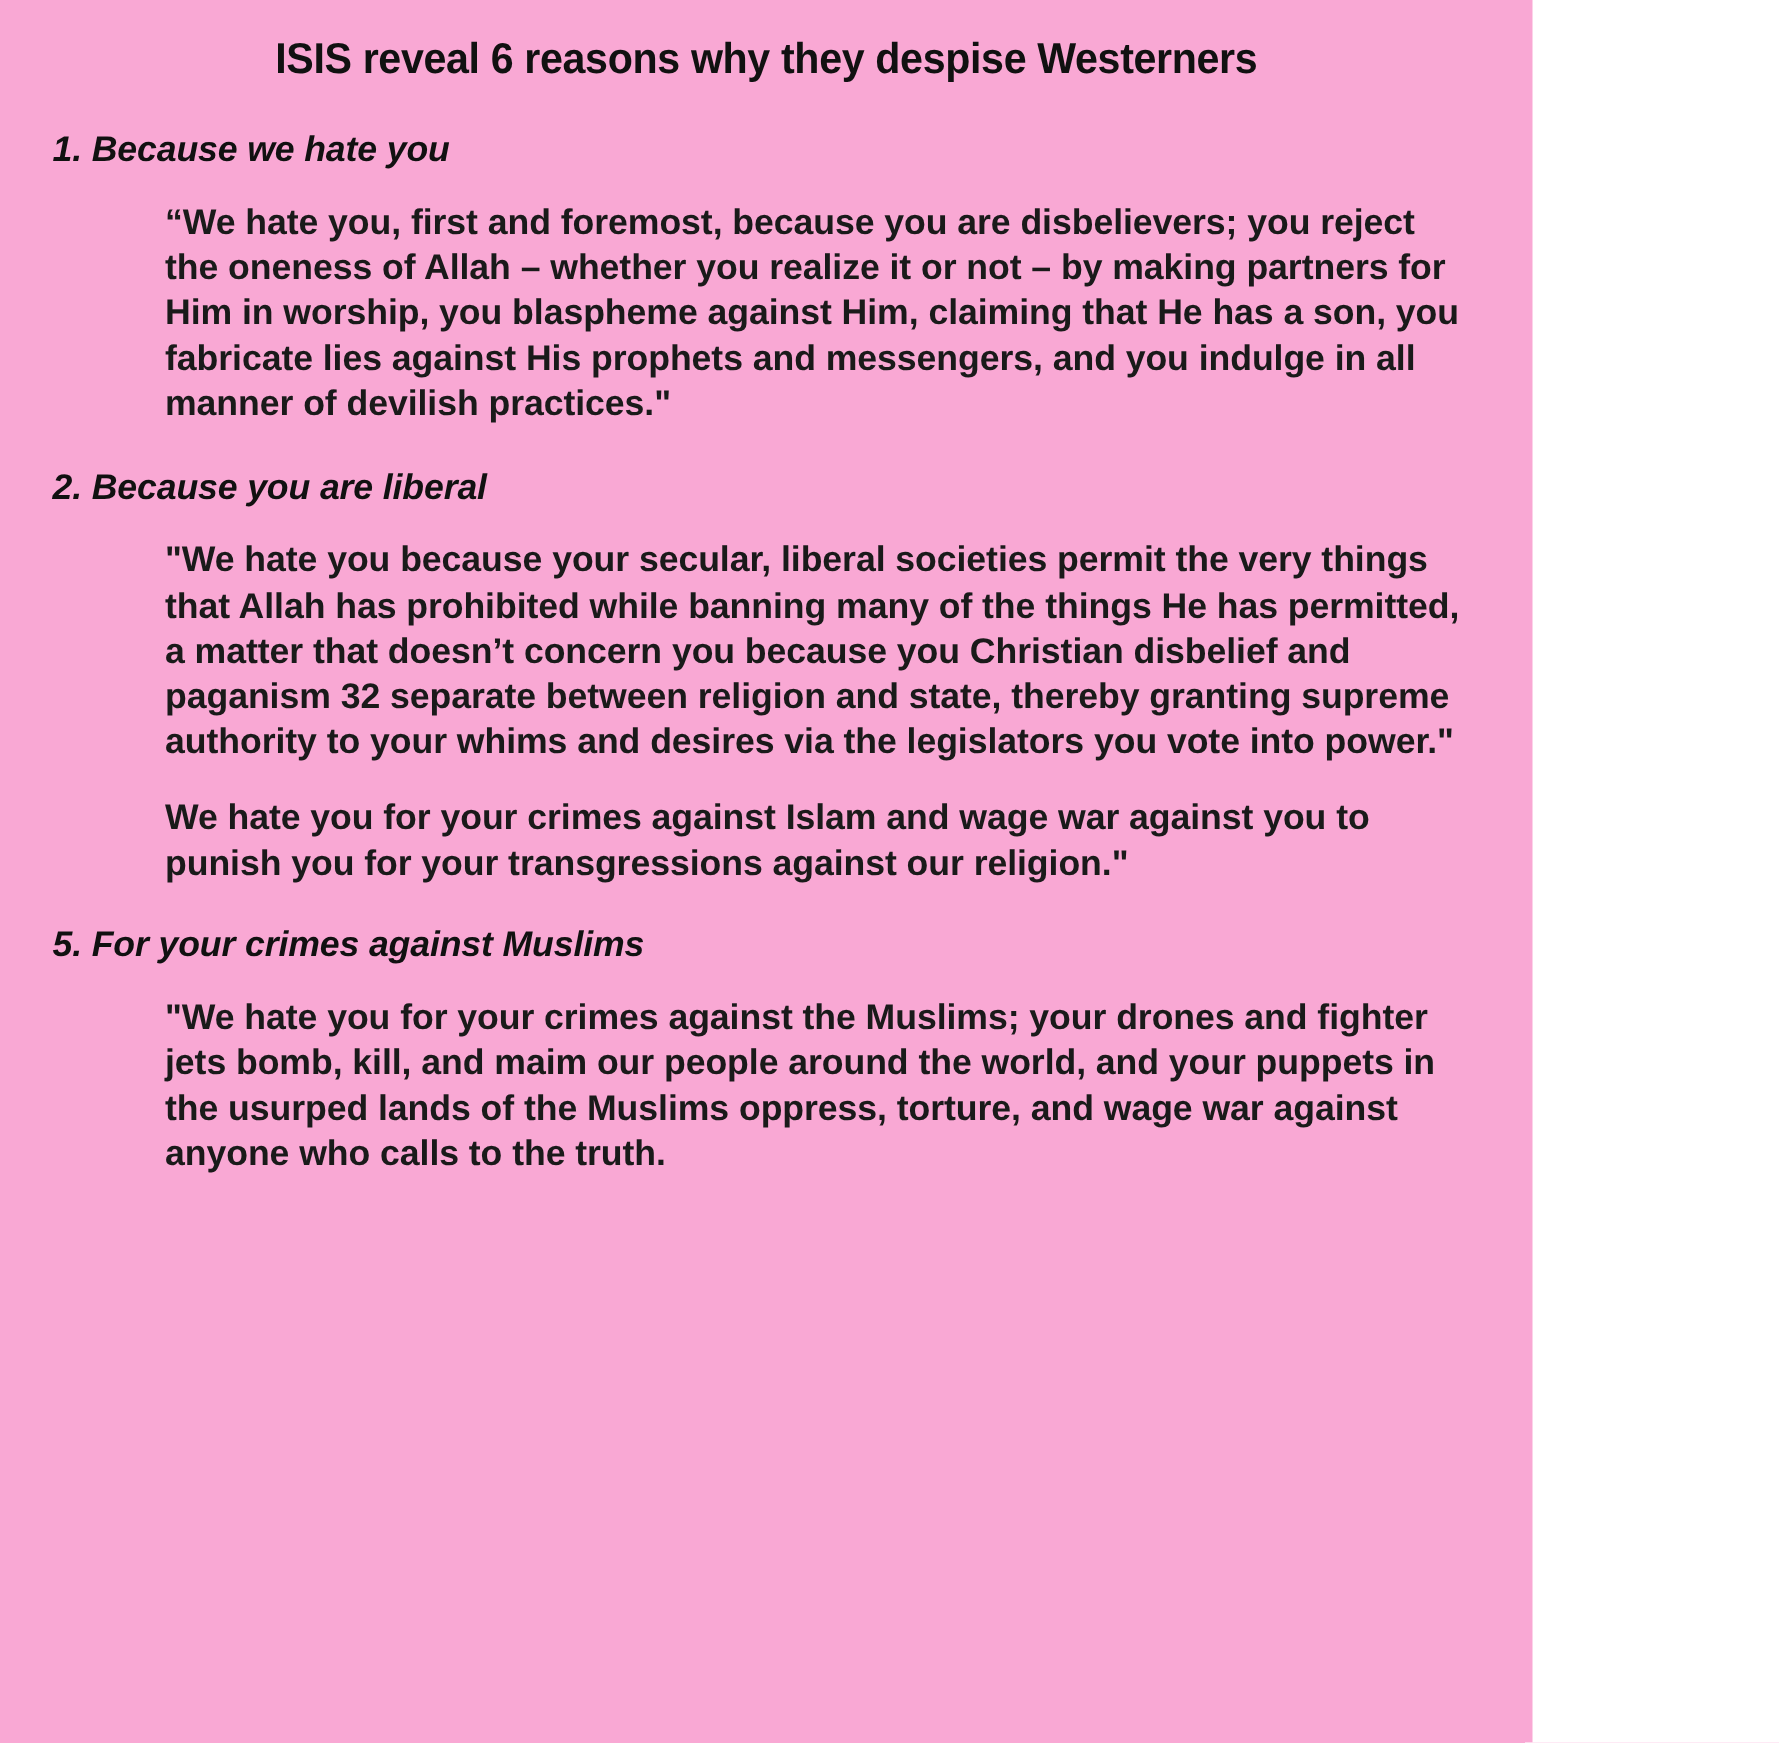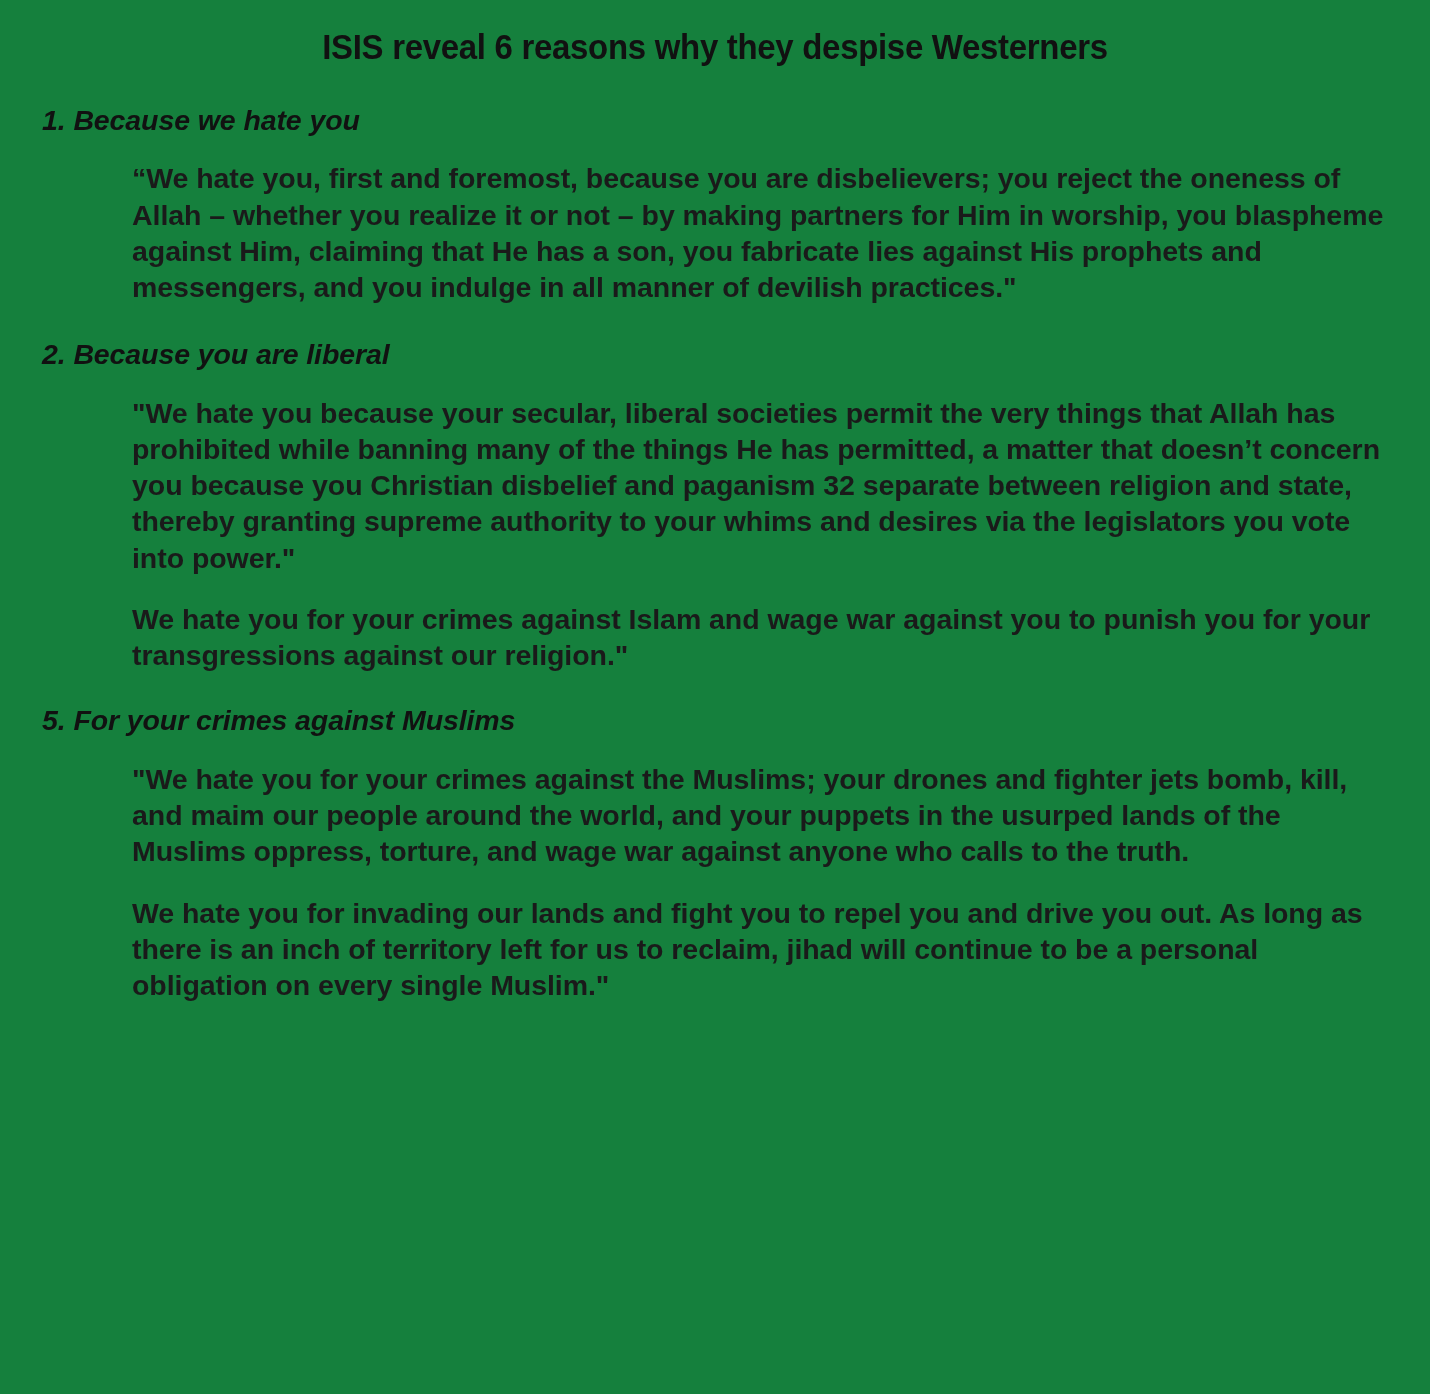--- a/index.html
+++ b/index.html
@@ -11,25 +11,25 @@
   body {
     width: 1430px;
     height: 1394px;
     font-family: "Liberation Sans Narrow", "Liberation Sans", "DejaVu Sans Condensed", sans-serif;
     color: #161616;
     -webkit-font-smoothing: antialiased;
     overflow: hidden;
   }
   .page {
     position: relative;
-    width: 1430px;
+    width: 1226px;
     height: 1394px;
     box-sizing: border-box;
     padding: 0;
-    background: #15803d;
+    background: #f9a8d4;
   }
 
   
   .doc-title {
     margin: 0;
     padding-top: 28px;
     text-align: center;
     font-family: "Liberation Sans Narrow", "Liberation Sans", sans-serif;
     font-weight: bold;
     font-size: 34.5px;
@@ -128,19 +128,18 @@
     <section class="section s4">
       <p class="section-body">We hate you for your crimes against Islam and wage war against you to punish you for your transgressions against our religion."</p>
     </section>
 
     <section class="section s5">
       <h2 class="section-heading"><span>5. For your crimes against Muslims</span><span class="heading-suffix"></span></h2>
       <p class="section-body">"We hate you for your crimes against the Muslims; your drones and fighter jets bomb, kill, and maim our people around the world, and your puppets in the usurped lands of the Muslims oppress, torture, and wage war against anyone who calls to the truth.</p>
     </section>
 
     <section class="section s6">
-      <p class="section-body">We hate you for invading our lands and fight you to repel you and drive you out. As long as there is an inch of territory left for us to reclaim, jihad will continue to be a personal obligation on every single Muslim."</p>
     </section>
 
   </div>
 
 
 </div>
 
 </body></html>

